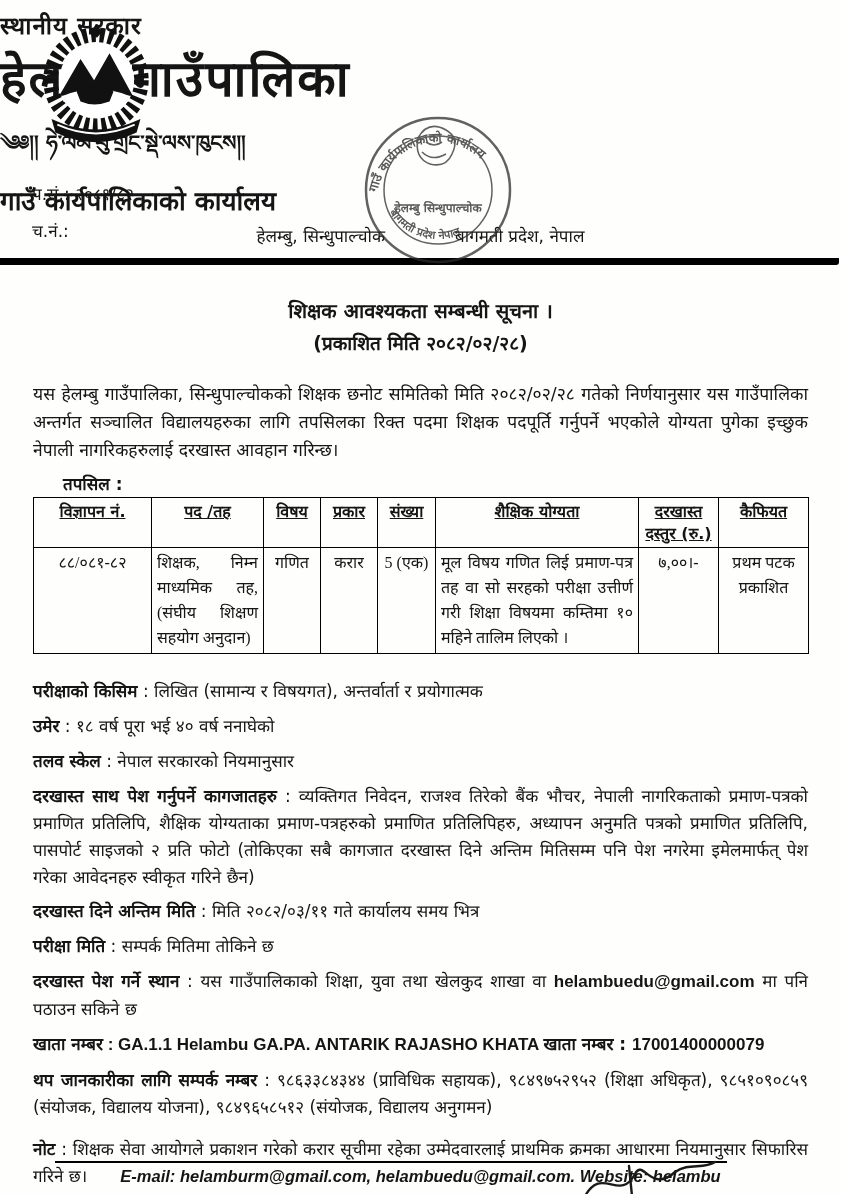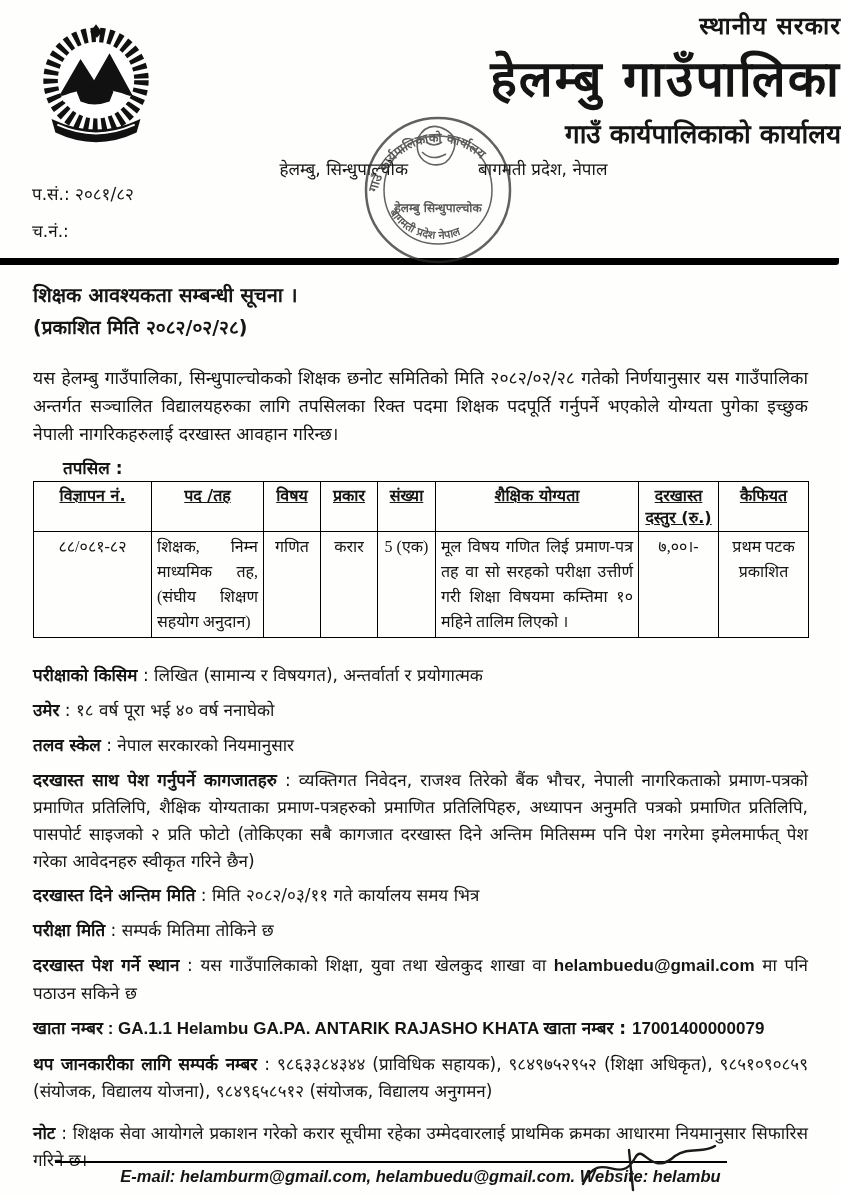--- a/index.html
+++ b/index.html
@@ -5,34 +5,34 @@
   * { margin:0; padding:0; box-sizing:border-box; }
   html,body { background:#e8e8e8; }
   body { font-family:"DejaVu Sans", sans-serif; color:#151515; }
   .page {
     position:relative; width:841px; height:1194px; margin:0 auto;
     background:#fefefd; overflow:hidden;
   }
   
   .header { position:relative; height:258px; }
   .emblem { position:absolute; left:38px; top:22px; width:116px; height:132px; }
-  .hdr-center { text-align:right; padding-top:8px;padding-left:46px; }
+  .hdr-center { text-align:left; padding-top:8px; }
   .gov-line { font-size:24px; font-weight:700; letter-spacing:1px; }
   .muni-line { font-size:50px; font-weight:800; letter-spacing:2px; margin-top:2px;
                font-family:"DejaVu Serif", serif; }
   .tib-line { font-size:21px; margin-top:8px; font-weight:600; }
   .office-line { font-size:26px; font-weight:700; margin-top:4px; }
   .addr-line { font-size:17px; margin-top:6px; display:flex; justify-content:center; gap:70px; }
   .refs { position:absolute; left:32px; top:176px; font-size:17px; line-height:2.2; }
   .hdr-stamp { position:absolute; left:348px; top:108px; width:180px; height:158px;
                opacity:.78; pointer-events:none; }
   .divider { height:7px; background:#000; margin:0 2px 0 0; border-radius:0 0 3px 0; }
   
   .main { padding:10px 33px 0 33px; }
-  .title-block { margin-top:6px; }
+  .title-block { text-align:center; margin-top:22px; }
   .notice-title { font-size:20px; font-weight:800; }
   .notice-sub { font-size:19px; font-weight:800; margin-top:6px; }
   .body-para { margin-top:24px; font-size:17.5px; line-height:1.6; text-align:justify; }
   .tapasil { margin:8px 0 2px 30px; font-size:17px; font-weight:600; }
   
   table { border-collapse:collapse; table-layout:fixed; width:775px; }
   th,td { border:1.8px solid #000; font-size:16px; padding:3px 5px; vertical-align:top; }
   th { font-weight:700; text-align:center; line-height:1.35;text-decoration:underline; }
   td { line-height:1.55;font-family:Liberation Serif, serif; }
   .c-center { text-align:center; }
@@ -68,20 +68,21 @@
       <path d="M26 74 Q60 60 94 74 L94 80 Q60 92 26 80 Z" fill="#fff"></path>
       <path d="M40 70 q6 -10 14 -4 q8 -8 14 0 q6 -4 10 4 l-4 10 q-16 6 -30 0 Z" fill="#111"></path>
       <path d="M54 8 l6 -8 l6 8 l-5 6 Z" fill="#111"></path>
       <path d="M14 98 Q60 120 106 98 L102 112 Q60 132 18 112 Z" fill="#111"></path>
       <path d="M20 104 Q60 122 100 104" stroke="#fff" stroke-width="2" fill="none"></path>
     </svg>
 
     <div class="hdr-center">
       <div class="gov-line">स्थानीय सरकार</div>
       <div class="muni-line">हेलम्बु गाउँपालिका</div>
+      <div class="tib-line">༄༅།། ཧེ་ལམ་བུ་གྲོང་སྡེ་ལས་ཁུངས།།</div>
       <div class="office-line">गाउँ कार्यपालिकाको कार्यालय</div>
       <div class="addr-line">
         <span>हेलम्बु, सिन्धुपाल्चोक</span>
         <span>बागमती प्रदेश, नेपाल</span>
       </div>
     </div>
 
     <div class="refs">
       <div>प.सं.: २०८१/८२</div>
       <div>च.नं.:</div>

